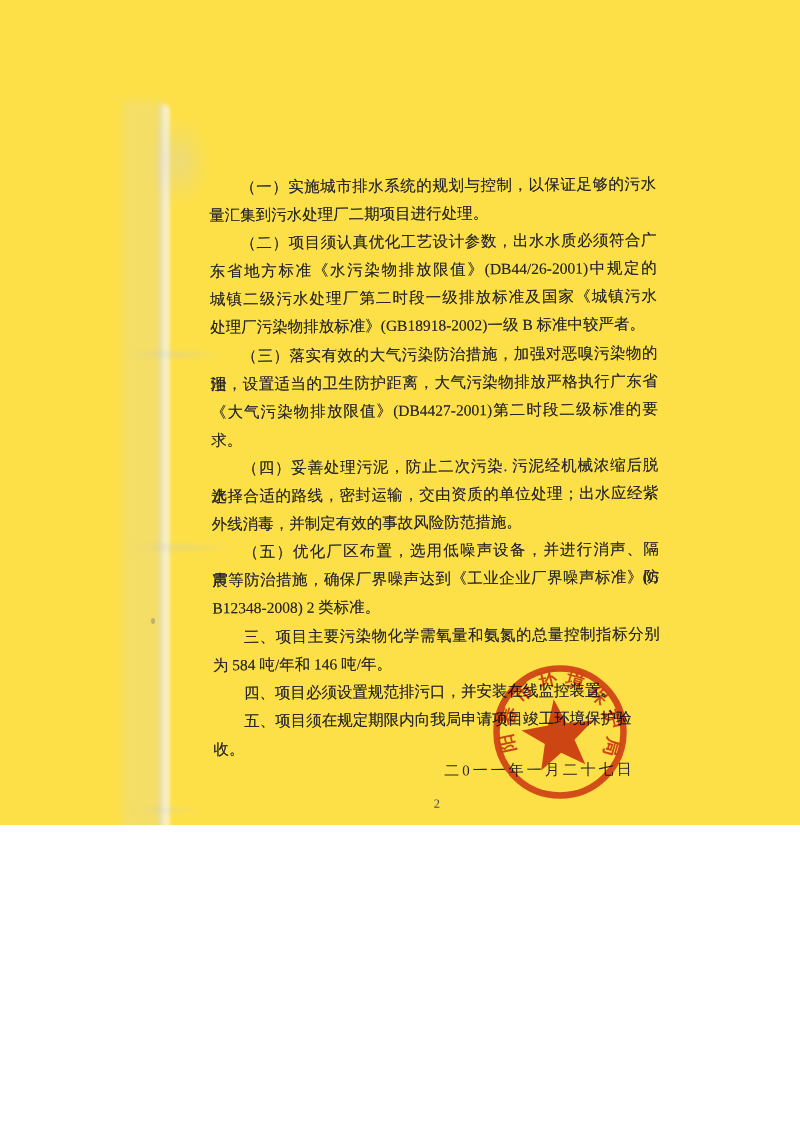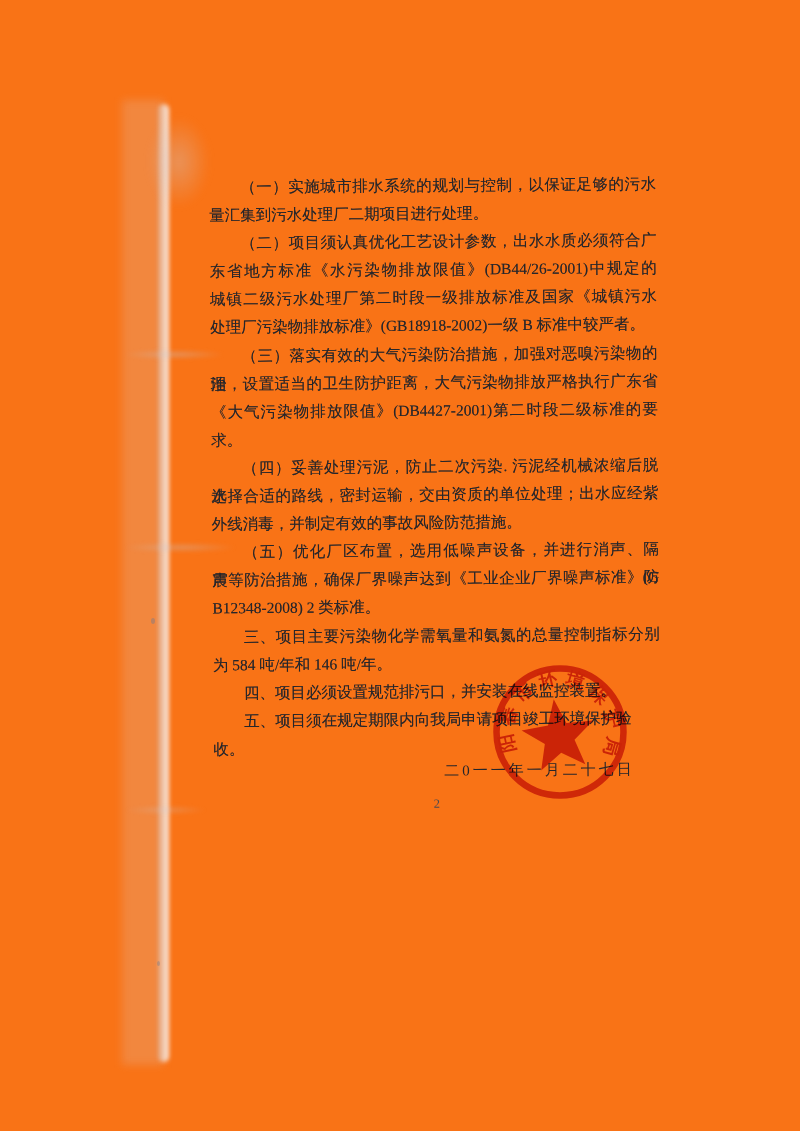--- a/index.html
+++ b/index.html
@@ -1,19 +1,19 @@
 <!DOCTYPE html>
 <html><head>
 <meta charset="utf-8">
 <style>
   html,body{margin:0;padding:0;background:#ffffff;}
   .page{
     position:relative;
-    width:800px;height:1131px;
-    background:#f97316;
+    width:800px;height:825px;
+    background:#fde047;
     overflow:hidden;
     font-family:"Liberation Serif","DejaVu Serif",serif;
   }
   
   .artifact{position:absolute;pointer-events:none;}
   .strip-left{left:122px;top:100px;width:42px;height:965px;
     background:rgba(213,215,224,0.20);filter:blur(4px);}
   .crease-v{left:158px;top:104px;width:11px;height:958px;border-radius:6px;
     background:linear-gradient(to right,rgba(201,203,214,0.38),rgba(255,255,255,0.9));
     filter:blur(2px);}

